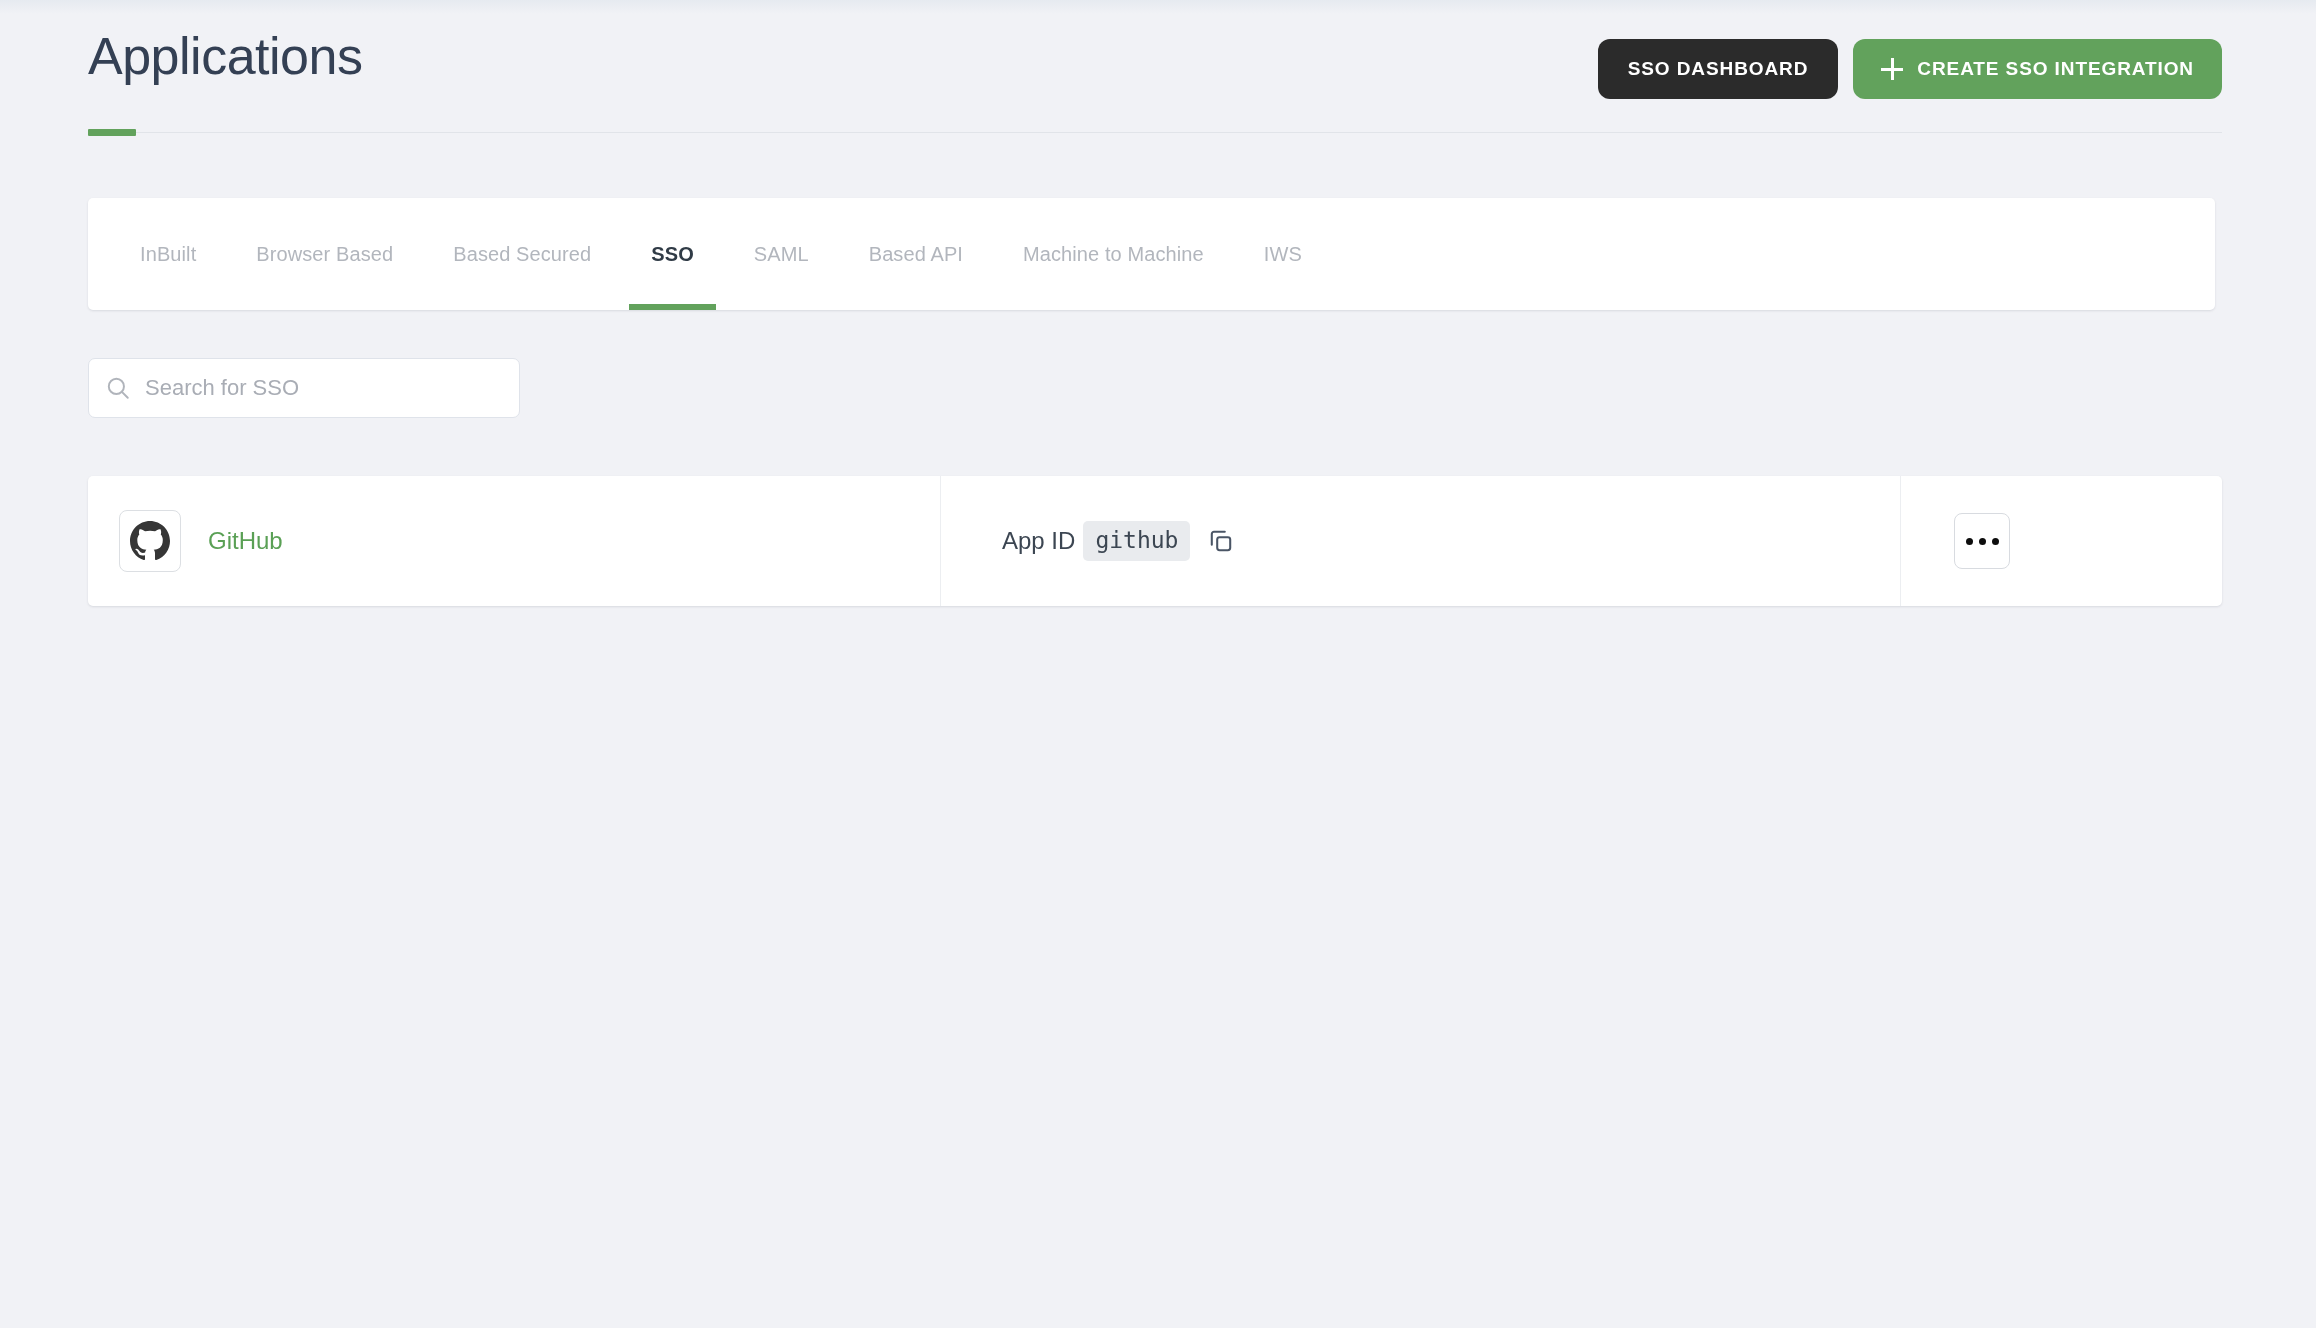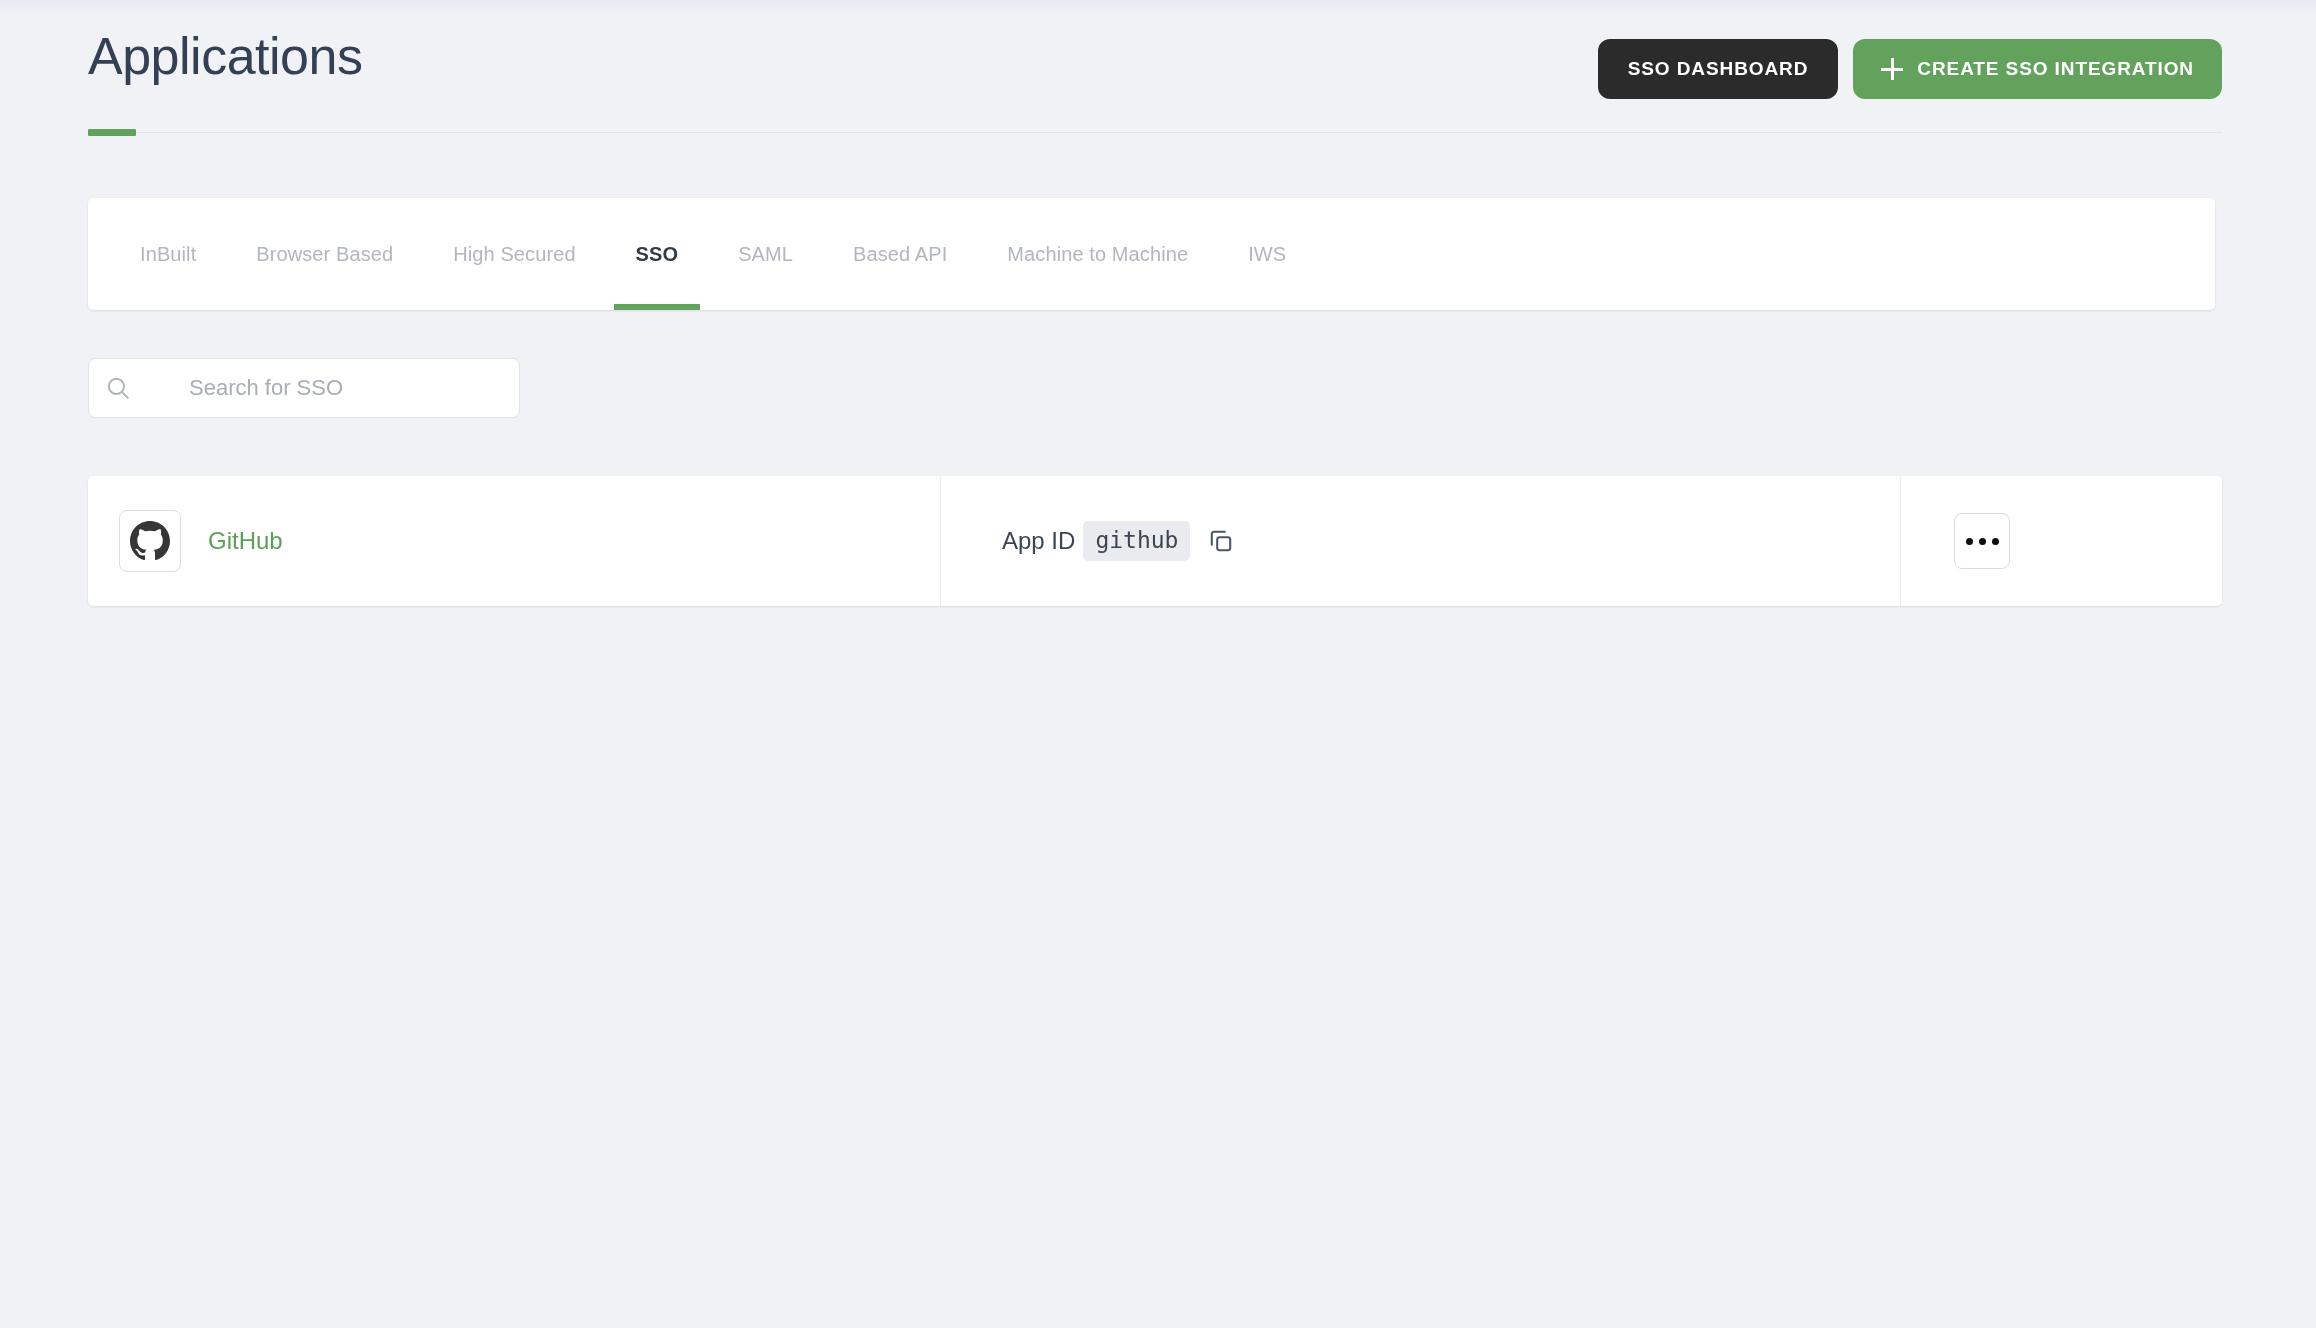--- a/index.html
+++ b/index.html
@@ -123,21 +123,20 @@
     gap: 14px;
   }
   .search-icon { flex: 0 0 auto; display: block; }
   .search-input {
     border: 0; outline: 0; background: transparent;
     font-family: "Liberation Sans", sans-serif;
     font-size: 22px;
     color: #3c4652;
     width: 100%;
     padding: 0;
-    margin-left: 44px;
   }
   .search-input::placeholder { color: #a9adb5; }
 
   
   .app-table {
     position: absolute;
     left: 88px; top: 476px;
     width: 2134px;
     background: #ffffff;
     border-radius: 5px;
@@ -231,21 +230,21 @@
 </div>
 
 <div class="tabs-card">
   <div class="tab">
       <span>InBuilt</span>
     </div>
   <div class="tab">
       <span>Browser Based</span>
     </div>
   <div class="tab">
-      <span>High Secured</span>
+      <span>Based Secured</span>
     </div>
   <div class="tab active">
       <span>SSO</span>
     </div>
   <div class="tab">
       <span>SAML</span>
     </div>
   <div class="tab">
       <span>Based API</span>
     </div>

